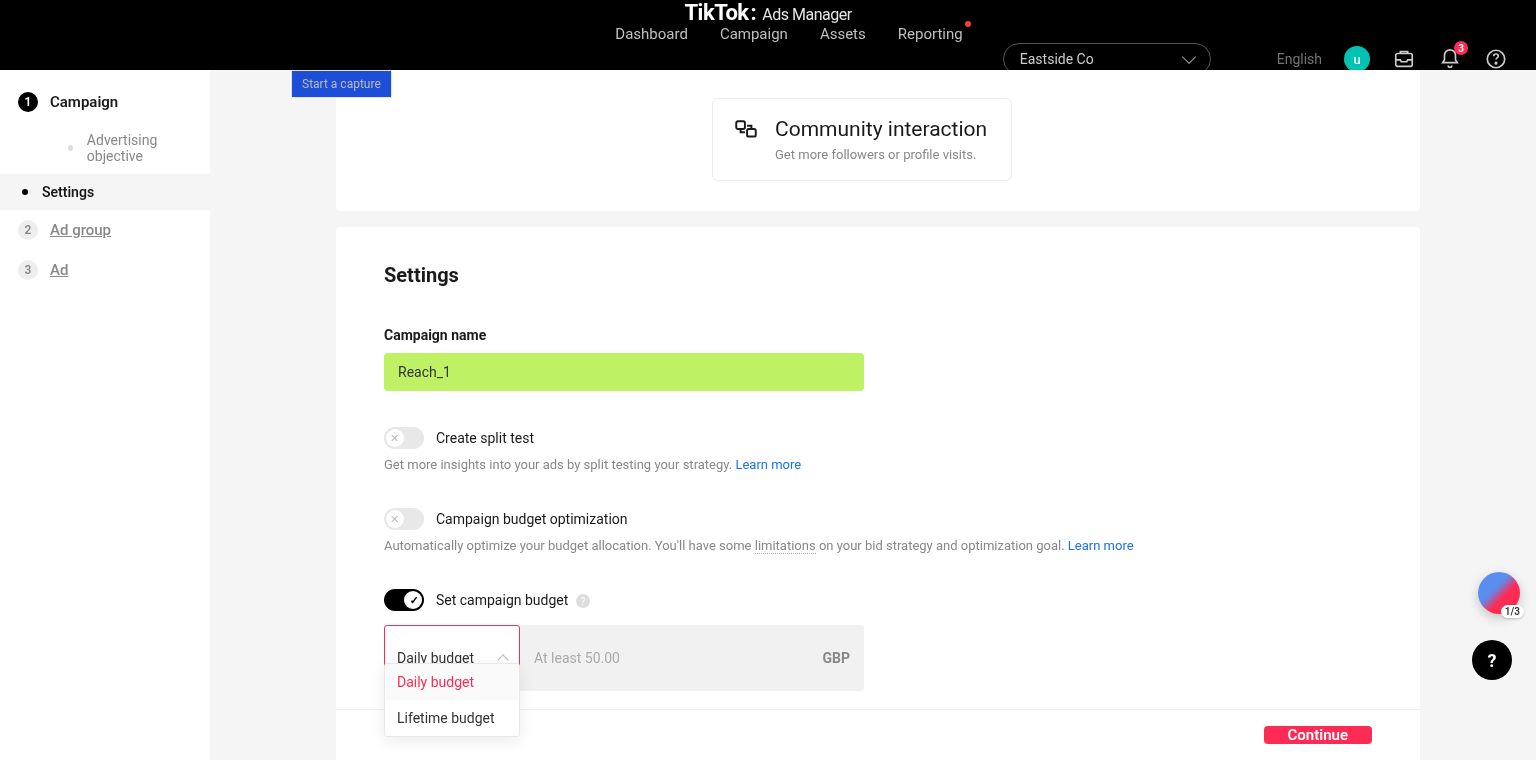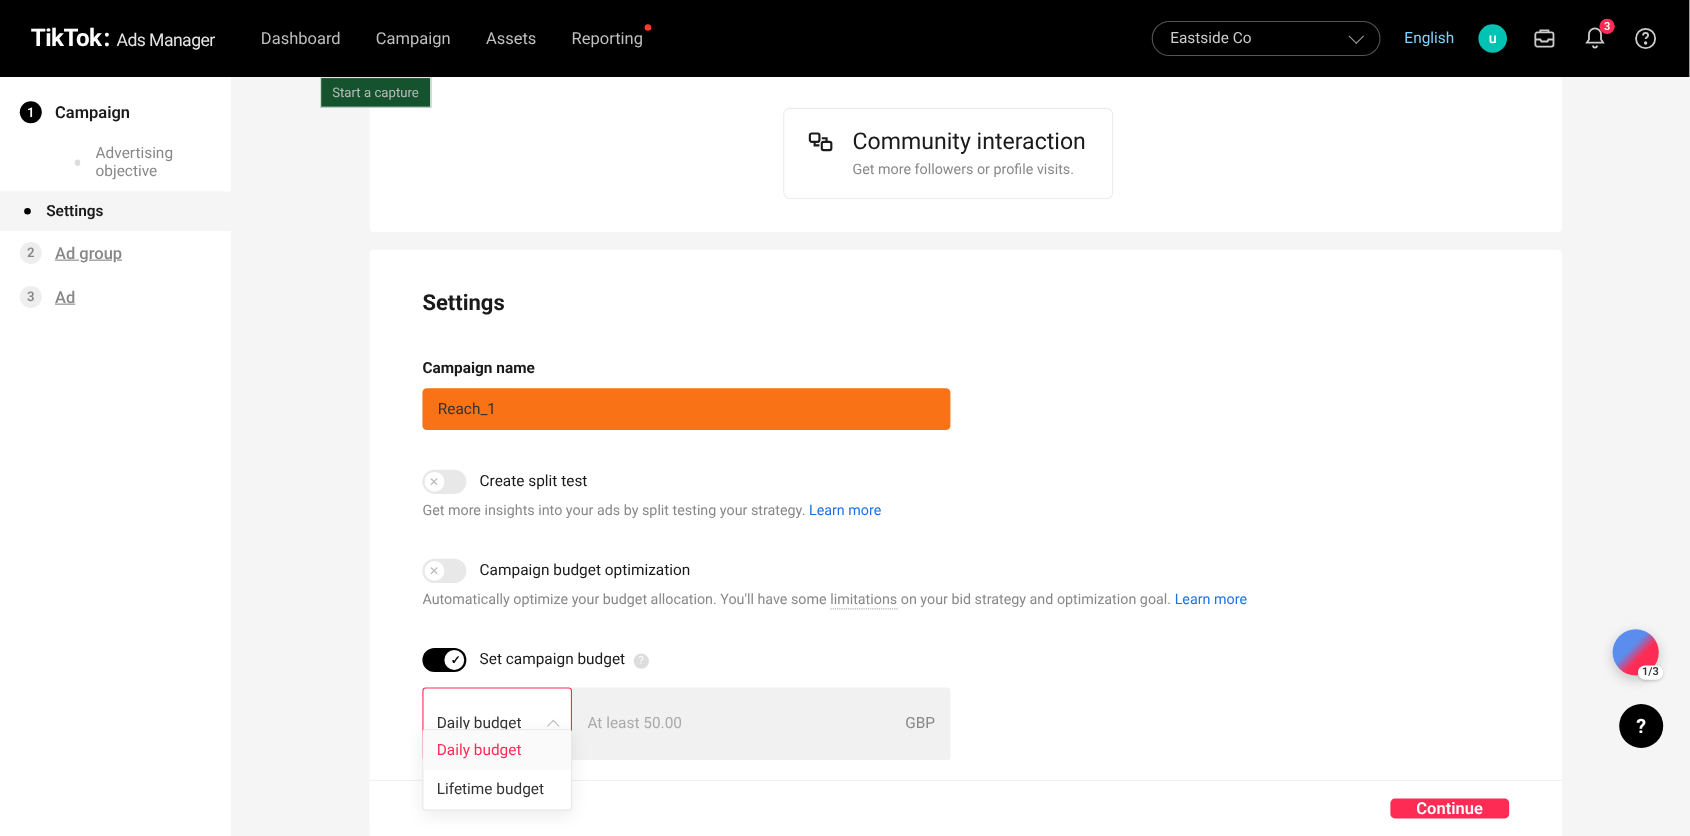--- a/index.html
+++ b/index.html
@@ -1,29 +1,29 @@
 <!DOCTYPE html>
 <html><head>
 <meta charset="utf-8">
 <style>
 * { margin: 0; padding: 0; box-sizing: border-box; font-family: -apple-system, BlinkMacSystemFont, "Segoe UI", Roboto, Helvetica, Arial, sans-serif; }
 body { background: #f5f5f5; width: 1536px; height: 760px; overflow: hidden; position: relative; }
 
 
-.header { background: #000; height: 70px; display: flex; align-items: center; padding: 0 28px; color: #fff; }
+.header { background: #000; height: 70px; display: flex; align-items: center; padding: 0 28px; color: #fff; flex-direction: column; }
 .logo { display: flex; align-items: baseline; font-weight: 700; font-size: 22px; letter-spacing: -0.5px; }
 .logo-colon { color: #fff; margin: 0 2px; }
 .logo-sub { font-weight: 400; font-size: 16px; margin-left: 4px; color: #e5e5e5; }
 .nav { display: flex; gap: 32px; margin-left: 42px; }
 .nav-item { color: #bfbfbf; font-size: 15px; cursor: pointer; position: relative; }
 .nav-item .dot { position: absolute; top: -4px; right: -8px; width: 6px; height: 6px; border-radius: 50%; background: #ff3b30; }
 .header-right { margin-left: auto; display: flex; align-items: center; gap: 22px; }
 .account-select { border: 1px solid #555; border-radius: 20px; padding: 7px 16px; display: flex; align-items: center; gap: 90px; color: #ccc; font-size: 14px; cursor: pointer; text-align: center; }
 .chevron-down { width: 10px; height: 10px; border-right: 1.5px solid #999; border-bottom: 1.5px solid #999; transform: rotate(45deg); margin-top: -4px; }
-.lang { color: #7dd3fc; font-size: 14px; cursor: pointer; }
+.lang { color: #737373; font-size: 14px; cursor: pointer; margin-left: 44px; }
 .avatar { width: 26px; height: 26px; border-radius: 50%; background: #00c3b3; color: #fff; display: flex; align-items: center; justify-content: center; font-size: 13px; font-weight: 500; }
 .icon-btn { width: 24px; height: 24px; color: #ccc; cursor: pointer; display: flex; align-items: center; justify-content: center; position: relative; }
 .badge { position: absolute; top: -6px; right: -6px; background: #fe2c55; color: #fff; font-size: 10px; font-weight: 600; border-radius: 8px; min-width: 14px; height: 14px; display: flex; align-items: center; justify-content: center; padding: 0 3px; }
 
 
 .sidebar { position: absolute; left: 0; top: 70px; width: 210px; background: #fff; height: calc(100% - 70px); padding-top: 12px; }
 .step { display: flex; align-items: center; padding: 10px 18px; gap: 12px; cursor: pointer; }
 .step-circle { width: 20px; height: 20px; border-radius: 50%; display: flex; align-items: center; justify-content: center; font-size: 12px; font-weight: 600; }
 .step-circle.active { background: #000; color: #fff; }
 .step-circle.inactive { background: #eee; color: #888; }
@@ -35,32 +35,32 @@
 .substep.dim .bullet { background: #ddd; }
 .substep.active { color: #1a1a1a; font-weight: 600; background: #f5f5f5; }
 .substep.active .bullet { background: #000; }
 
 
 .main { position: absolute; left: 210px; top: 70px; right: 0; bottom: 0; overflow: hidden; }
 .page-scroll { height: 100%; padding: 0 0 90px 0; }
 
 
 .top-sliver { background: #fff; margin: 0 116px 16px 126px; padding: 0 48px 30px 48px; border-radius: 4px; position: relative; }
-.capture-ghost { position: absolute; left: -45px; top: 0; border: 1px solid #e3e3e3; padding: 6px 10px; font-size: 12px; color: #bbb; background: #14532d; }
+.capture-ghost { position: absolute; left: -45px; top: 0; border: 1px solid #e3e3e3; padding: 6px 10px; font-size: 12px; color: #bbb; background: #1d4ed8; }
 .objective-card { border: 1px solid #ececec; border-radius: 6px; padding: 18px 20px; width: 300px; margin-left: 328px; margin-top: 18px; display: flex; gap: 16px; cursor: pointer; }
 .objective-card.empty { border: none; height: 10px; padding: 0; margin-top: 0; }
 .obj-icon { width: 26px; flex-shrink: 0; }
 .obj-title { font-weight: 400; font-size: 21px; color: #1a1a1a; margin-bottom: 6px; }
 .obj-desc { font-size: 13px; color: #888; }
 
 
 .panel { background: #fff; margin: 0 116px 0 126px; padding: 36px 48px 60px 48px; border-radius: 4px; }
 .panel h2 { font-size: 20px; font-weight: 700; color: #1a1a1a; margin-bottom: 40px; }
 .field-label { font-size: 14px; font-weight: 700; color: #1a1a1a; margin-bottom: 10px; }
-.text-input { width: 480px; background: #f97316; border: none; border-radius: 4px; padding: 11px 14px; font-size: 14px; color: #333; }
+.text-input { width: 480px; background: #bef264; border: none; border-radius: 4px; padding: 11px 14px; font-size: 14px; color: #333; }
 
 .toggle-row { display: flex; align-items: center; gap: 12px; margin-top: 36px; }
 .toggle { width: 40px; height: 22px; border-radius: 11px; position: relative; cursor: pointer; }
 .toggle.off { background: #e8e8e8; }
 .toggle.off::after { content: ""; position: absolute; left: 2px; top: 2px; width: 18px; height: 18px; border-radius: 50%; background: #fff; display: flex; align-items: center; justify-content: center; }
 .toggle.off .x { position: absolute; left: 6px; top: 50%; transform: translateY(-50%); font-size: 11px; color: #bbb; z-index: 1; }
 .toggle.on { background: #000; }
 .toggle.on::after { content: ""; position: absolute; right: 2px; top: 2px; width: 18px; height: 18px; border-radius: 50%; background: #fff; }
 .toggle.on .check { position: absolute; right: 5px; top: 50%; transform: translateY(-50%); z-index: 1; color: #000; font-size: 11px; font-weight: 900; }
 .toggle-label { font-size: 14px; font-weight: 400; color: #1a1a1a; }
@@ -69,33 +69,33 @@
 .toggle-desc a { color: #1a73e8; text-decoration: none; text-align: right; }
 .dotted { border-bottom: 1px dotted #aaa; }
 
 
 .budget-row { display: flex; margin-top: 14px; gap: 0; position: relative; }
 .budget-select { width: 136px; border: 1px solid #fe2c55; border-radius: 3px; padding: 9px 12px; font-size: 14px; color: #333; display: flex; align-items: center; justify-content: space-between; cursor: pointer; background: #fff; }
 .chev-up { width: 8px; height: 8px; border-right: 1.5px solid #bbb; border-bottom: 1.5px solid #bbb; transform: rotate(-135deg); margin-top: 3px; }
 .budget-input-wrap { flex: 0 0 344px; display: flex; align-items: center; background: #f1f1f1; border-radius: 0 3px 3px 0; padding: 0 14px; }
 .budget-input { flex: 1; border: none; background: transparent; font-size: 14px; color: #333; padding: 25px 0; outline: none; }
 .budget-input::placeholder { color: #aaa; }
-.currency { font-size: 14px; color: #888; font-weight: 400; }
+.currency { font-size: 14px; color: #888; font-weight: 700; }
 
 .dropdown { position: absolute; top: 38px; left: 0; width: 136px; background: #fff; border: 1px solid #e8e8e8; border-radius: 3px; box-shadow: 0 4px 16px rgba(0,0,0,0.08); z-index: 10; }
 .dropdown-item { padding: 10px 12px; font-size: 14px; cursor: pointer; }
 .dropdown-item.selected { color: #fe2c55; background: #fafafa; }
 .dropdown-item:not(.selected) { color: #333; }
 
 
 .footer { position: absolute; bottom: 0; left: 126px; right: 116px; background: #fff; padding: 16px 48px; display: flex; justify-content: flex-end; border-top: 1px solid #f0f0f0; }
 .continue-btn { background: #fe2c55; color: #fff; border: none; border-radius: 4px; padding: 0 24px; font-size: 15px; font-weight: 600; cursor: pointer; }
 
 
-.float-compass { position: absolute; right: 28px; top: 572px; width: 42px; height: 42px; border-radius: 50%; background: linear-gradient(135deg, #5b8def 40%, #fe2c55 60%); box-shadow: 0 4px 12px rgba(0,0,0,0.2); cursor: pointer; }
+.float-compass { position: absolute; right: 16px; top: 572px; width: 42px; height: 42px; border-radius: 50%; background: linear-gradient(135deg, #5b8def 40%, #fe2c55 60%); box-shadow: 0 4px 12px rgba(0,0,0,0.2); cursor: pointer; }
 .float-compass .count { position: absolute; bottom: -4px; right: -4px; background: #fff; border-radius: 8px; font-size: 10px; padding: 1px 4px; color: #333; font-weight: 600; box-shadow: 0 1px 3px rgba(0,0,0,0.2); }
 .float-help { position: absolute; right: 24px; top: 640px; width: 40px; height: 40px; border-radius: 50%; background: #000; color: #fff; display: flex; align-items: center; justify-content: center; font-size: 18px; font-weight: 700; cursor: pointer; }
 </style>
 </head>
 <body>
 
 <div class="header">
   <div class="logo">
     <span>TikTok</span>
     <span class="logo-colon">:</span>

